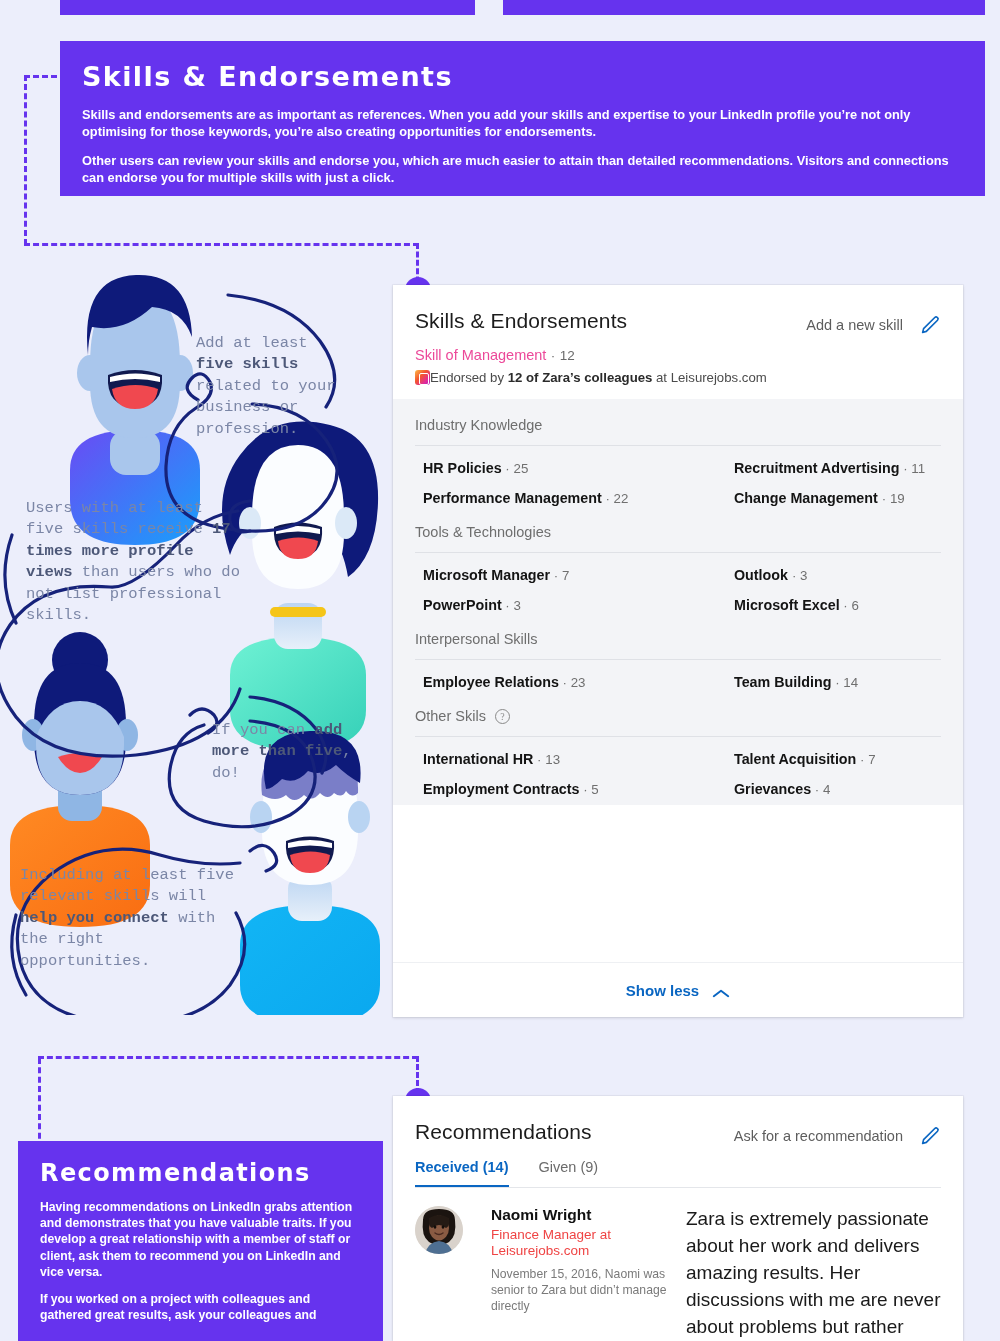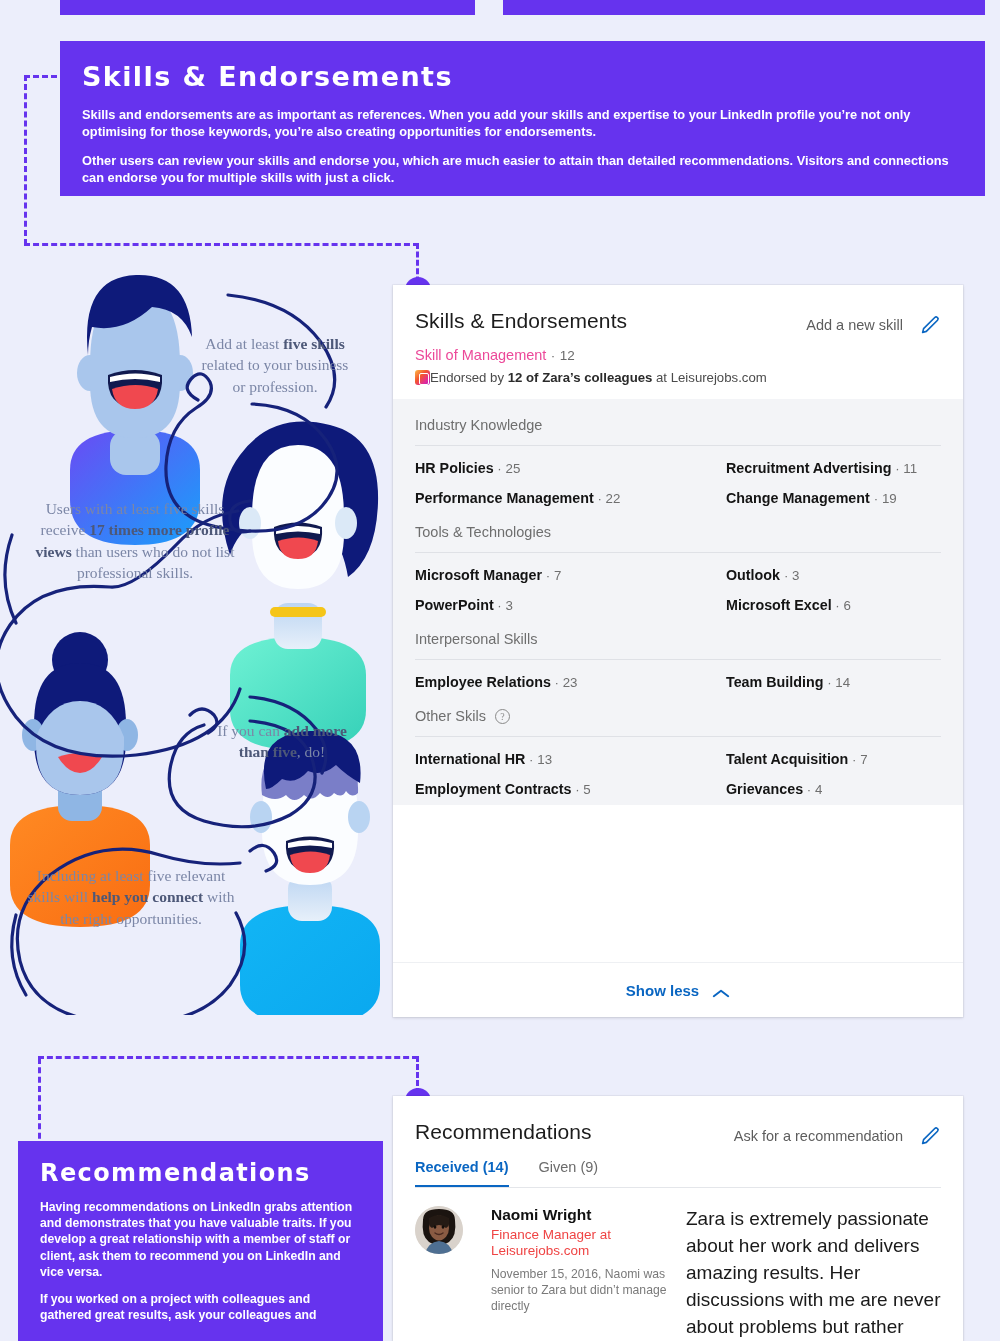--- a/index.html
+++ b/index.html
@@ -74,21 +74,21 @@
   .group { padding: 18px 22px 0 22px; }
   .group-title { font-size: 14.5px; color: #6e6e6e; display: flex; align-items: center; gap: 9px; }
   .qmark {
     width: 15px; height: 15px; border-radius: 50%; border: 1.4px solid #8a8a8a;
     color: #8a8a8a; font-size: 10px; line-height: 13px; text-align: center;
     font-family: "Liberation Serif", serif;
   }
   .group-rule { height: 1px; background: #dfe1e6; margin: 12px 0 0 0; }
 
   .skill-grid { display: grid; grid-template-columns: 1fr 1fr; }
-  .skill-cell { padding: 14px 0 0 0; font-size: 14.3px; color: #141414; font-weight: bold; }
+  .skill-cell { padding: 14px 0 0 0; font-size: 14.3px; color: #141414; font-weight: bold; margin-left: 8px; }
   .skill-cell .n { color: #6f6f6f; font-weight: 400; font-size: 13.3px; }
   .col-r { padding-left: 48px; }
 
   .show-less {
     position: absolute; left: 0; bottom: 0; width: 100%; height: 55px; background: #fff;
     display: flex; align-items: center; justify-content: center; gap: 13px;
     color: #0a66c2; font-size: 15px; font-weight: bold; border-top: 1px solid #eef0f3;
   }
   .chev { width: 18px; height: 11px; }
 
@@ -106,22 +106,22 @@
   }
   .rec-name { font-size: 15.5px; font-weight: bold; color: #111; }
   .rec-role { font-size: 13.5px; color: #ef4444; line-height: 1.22; margin-top: 3px; }
   .rec-meta { font-size: 12.2px; color: #7a7a7a; line-height: 1.3; margin-top: 7px; }
   .rec-text { flex: 1; font-size: 19px; color: #1a1a1a; line-height: 1.42; }
 
   
   #illus { position: absolute; left: 0; top: 255px; width: 400px; height: 760px; }
 
   .bubble-text {
-    position: absolute; text-align: center; color: #7b86a6;
-    font-family: Liberation Serif, serif; line-height: 1.38;
+    position: absolute; color: #7b86a6;
+    font-family: Liberation Mono, monospace; line-height: 1.38;
   }
   .bubble-text b { color: #4d5878; font-weight: bold; }
 </style>
 </head>
 <body>
 
 <div id="page">
 
   <div class="pbox" id="top-box-left"></div>
   <div class="pbox" id="top-box-right"></div>

